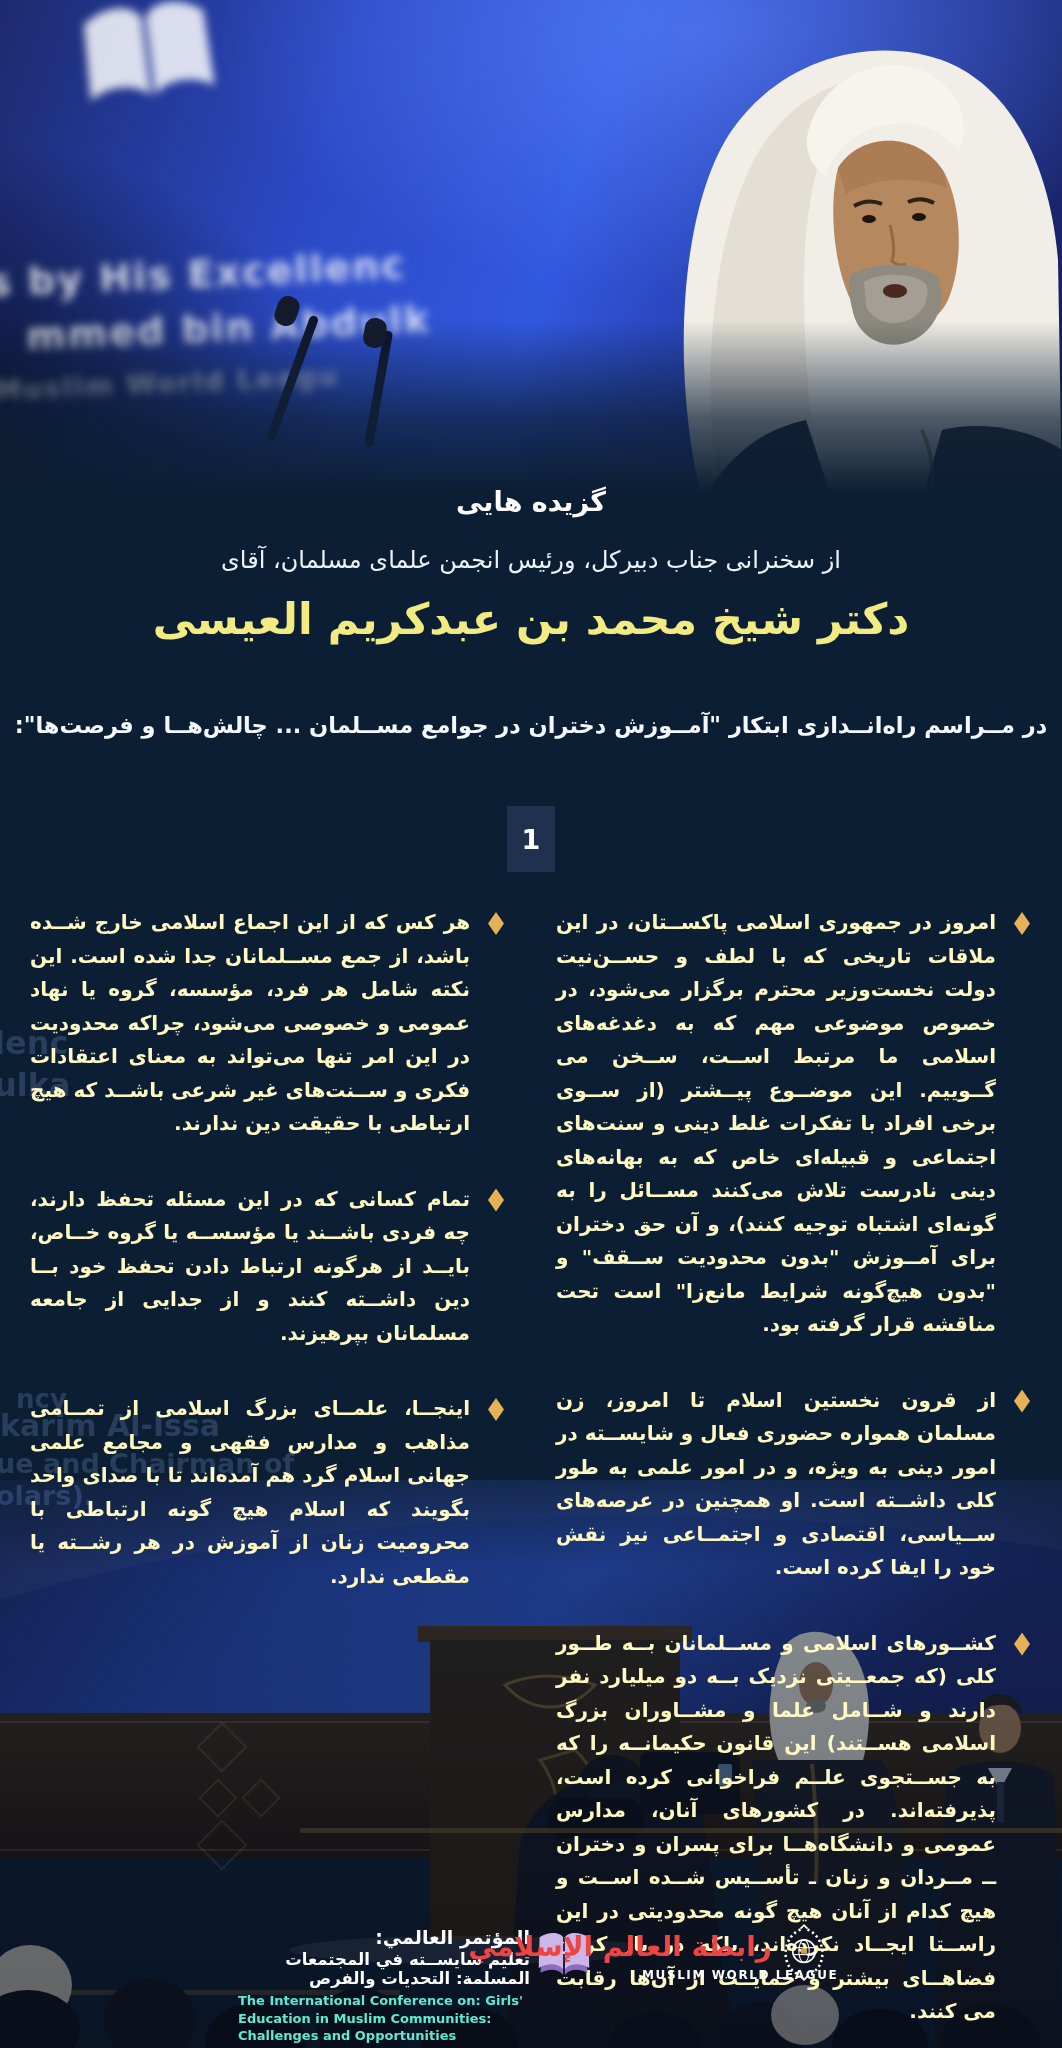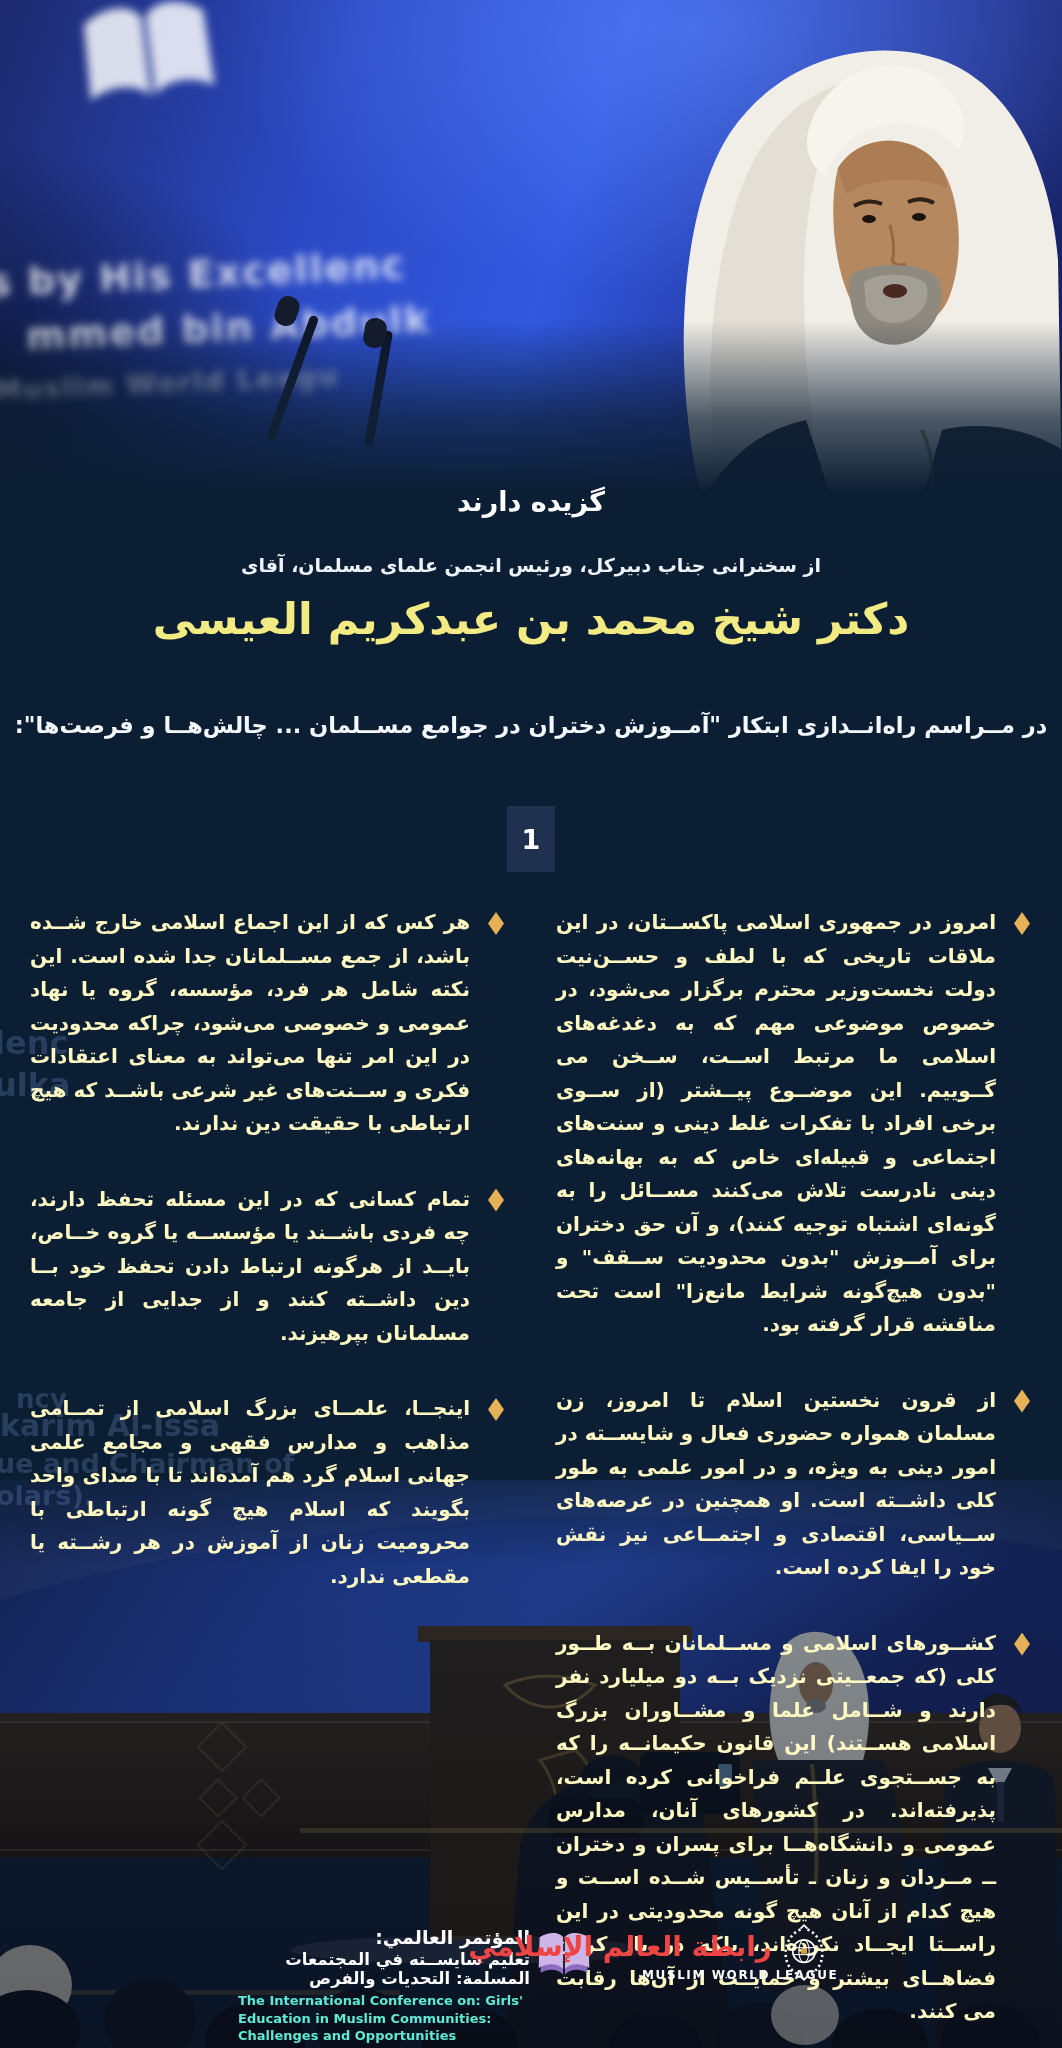--- a/index.html
+++ b/index.html
@@ -27,21 +27,21 @@
   .mic.m2{top:330px;left:374px;width:9px;height:118px;transform:rotate(10deg);}
   .mic-head{position:absolute;width:22px;height:30px;border-radius:10px;background:#141b2c;z-index:1;}
   .mic-head.h1{top:296px;left:276px;transform:rotate(20deg);}
   .mic-head.h2{top:318px;left:364px;transform:rotate(10deg);}
   .hero-fade{position:absolute;top:320px;left:0;width:1062px;height:180px;z-index:2;
     background:linear-gradient(to bottom, rgba(12,30,51,0) 0%, rgba(12,30,51,.72) 55%, #0c1e33 96%);}
   
   .kicker{position:absolute;top:486px;left:0;width:100%;text-align:center;z-index:5;
     font-size:27px;font-weight:bold;color:#ffffff;}
   .subtitle{position:absolute;top:546px;left:0;width:100%;text-align:center;z-index:5;
-    direction:rtl;font-size:19px;font-weight:bold;color:#eef3f9;margin-top:8px;}
+    direction:rtl;font-size:24px;font-weight:normal;color:#eef3f9;}
   .speaker-name{position:absolute;top:594px;left:0;width:100%;text-align:center;z-index:5;
     direction:rtl;font-size:43px;font-weight:bold;color:#f2ea83;}
   .occasion{position:absolute;top:712px;left:0;width:100%;text-align:center;z-index:5;
     direction:rtl;font-size:22.5px;font-weight:bold;color:#f4f7fb;}
   .page-number{position:absolute;top:806px;left:507px;width:48px;height:66px;z-index:5;
     background:#20304f;display:flex;align-items:center;justify-content:center;
     font-size:27px;font-weight:bold;color:#ffffff;}
   
   .quotes{position:absolute;top:906px;left:30px;width:1002px;z-index:5;
     direction:rtl;display:flex;gap:50px;}
@@ -117,21 +117,21 @@
       <path d="M520,430 q14,30 10,70" stroke="#8a7438" stroke-width="4" fill="none" opacity=".7"></path>
     </svg>
 
     <div class="mic m1"></div>
     <div class="mic m2"></div>
     <div class="mic-head h1"></div>
     <div class="mic-head h2"></div>
     <div class="hero-fade"></div>
   </div>
 
-  <div class="kicker">گزیده دارند</div>
+  <div class="kicker">گزیده هایی</div>
   <div class="subtitle">از سخنرانی جناب دبیرکل، ورئیس انجمن علمای مسلمان، آقای</div>
   <div class="speaker-name">دکتر شیخ محمد بن عبدکریم العیسی</div>
   <div class="occasion">در مــراسم راه‌انــدازی ابتکار "آمــوزش دختران در جوامع مســلمان ... چالش‌هــا و فرصت‌ها":</div>
   <div class="page-number">1</div>
 
   <div class="ghost g1">lenc</div>
   <div class="ghost g2">ulka</div>
   <div class="ghost g3">ncy</div>
   <div class="ghost g4">karim Al-Issa</div>
   <div class="ghost g5">ue and Chairman of</div>

